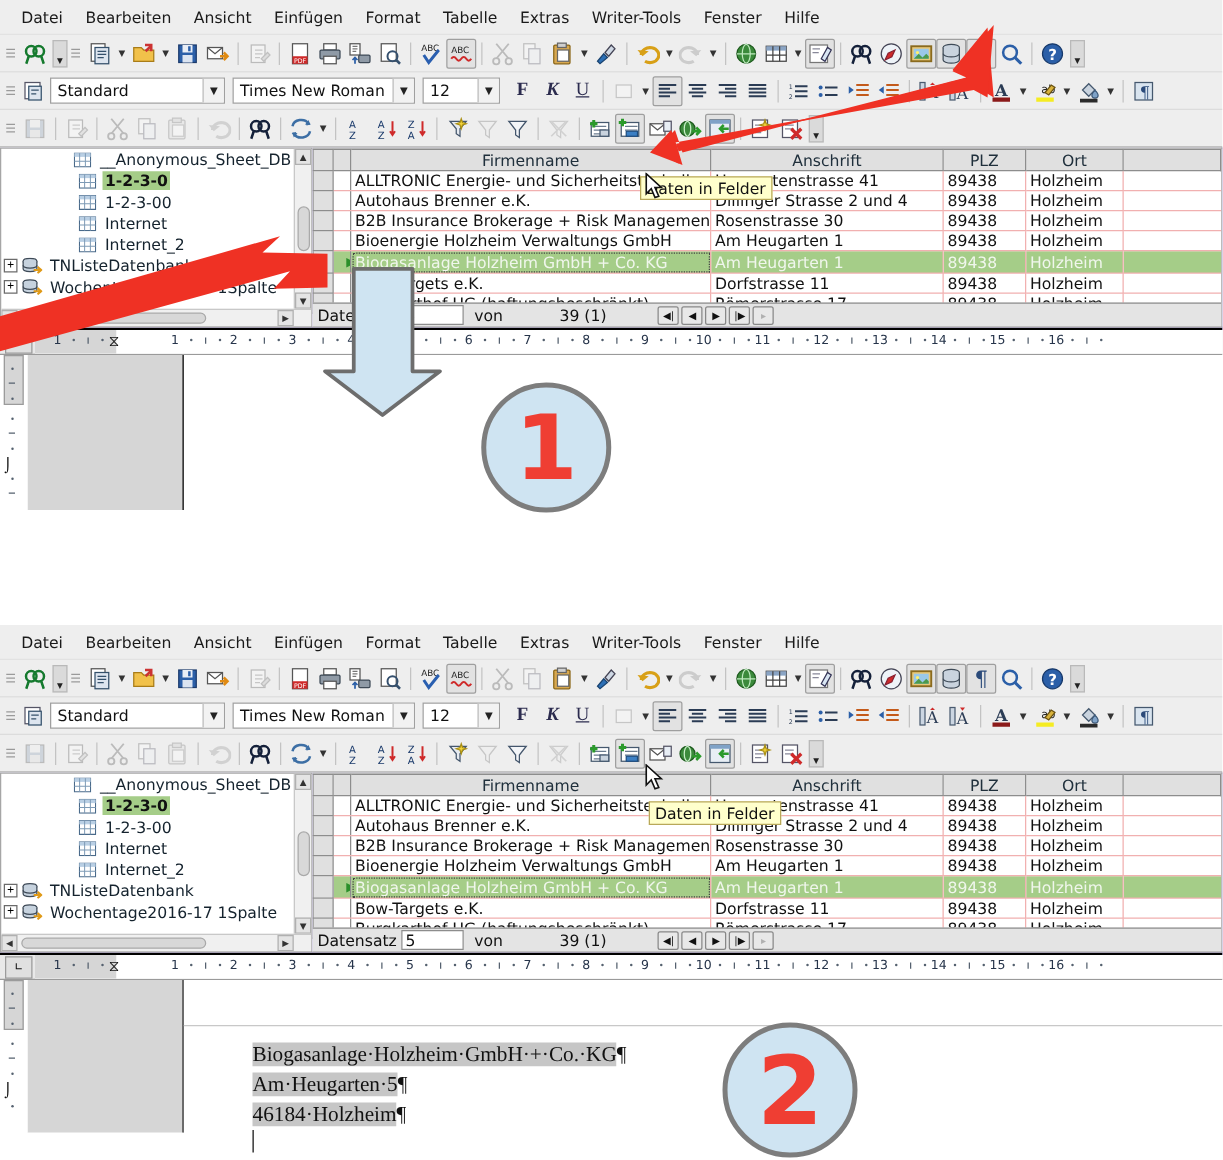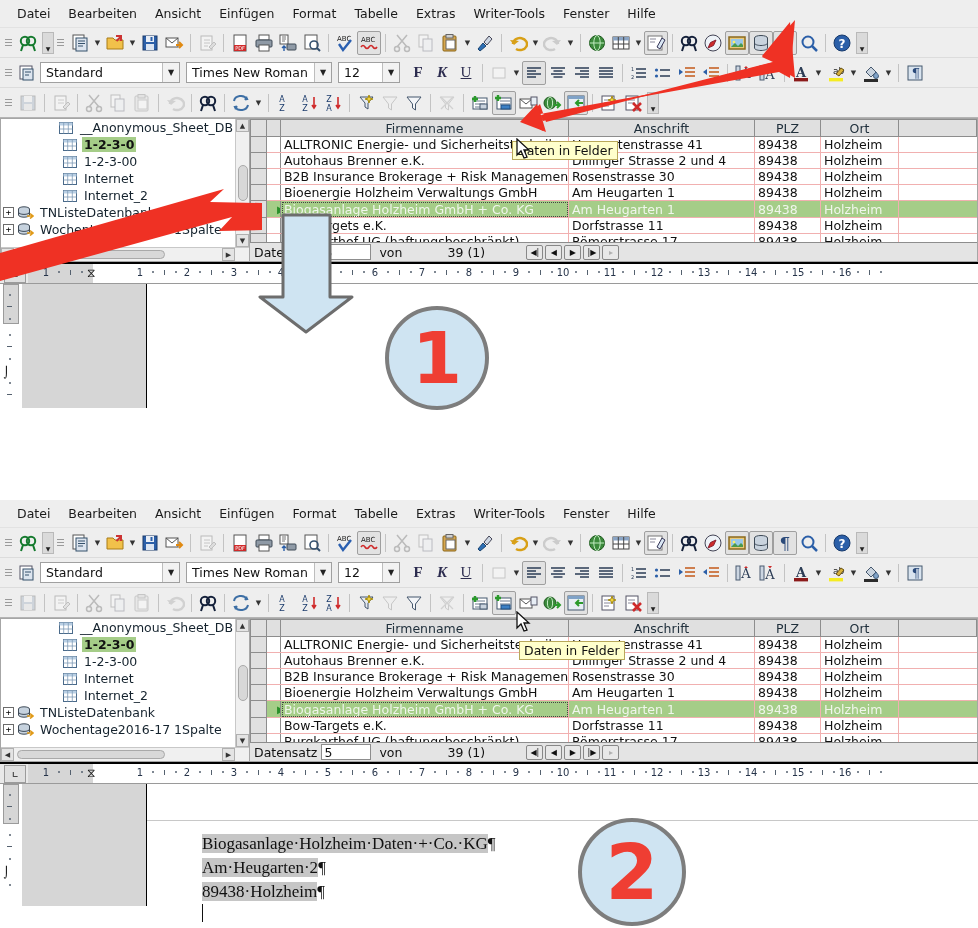--- a/index.html
+++ b/index.html
@@ -1865,23 +1865,23 @@
           <div class="vtick" style="top:50px"></div>
             <div class="vtickL" style="top:62px"></div>
             <div class="vtick" style="top:74px"></div>
           <div style="position:absolute;left:3px;top:82px;font-size:11px;color:#111;font-family:'DejaVu Sans Mono',monospace;">⌡</div>
           <div class="vtick" style="top:100px"></div>
         </div>
         <div class="pagegray"></div>
         <div class="pagewhite">
           <div class="topborder" style="top:36px;"></div>
           <div style="position:absolute;left:55px;top:48px;">
-            <div class="textline"><span class="fieldhl">Biogasanlage·Holzheim·Daten·+·Co.·KG</span><span class="pilc">¶</span></div>
-            <div class="textline"><span class="fieldhl">Am·Heugarten·2</span><span class="pilc">¶</span></div>
-            <div class="textline"><span class="fieldhl">89438·Holzheim</span><span class="pilc">¶</span></div>
+            <div class="textline"><span class="fieldhl">Biogasanlage·Holzheim·GmbH·+·Co.·KG</span><span class="pilc">¶</span></div>
+            <div class="textline"><span class="fieldhl">Am·Heugarten·5</span><span class="pilc">¶</span></div>
+            <div class="textline"><span class="fieldhl">46184·Holzheim</span><span class="pilc">¶</span></div>
           </div>
           <div class="caretbar" style="left:55px; top:120px; height:18px;"></div>
         </div>
       </div>
     </div>
   </div>
 
   <svg class="annot" style="left:0; top:0; width:978px; height:928px;" viewBox="0 0 978 928">
 
     <g>

